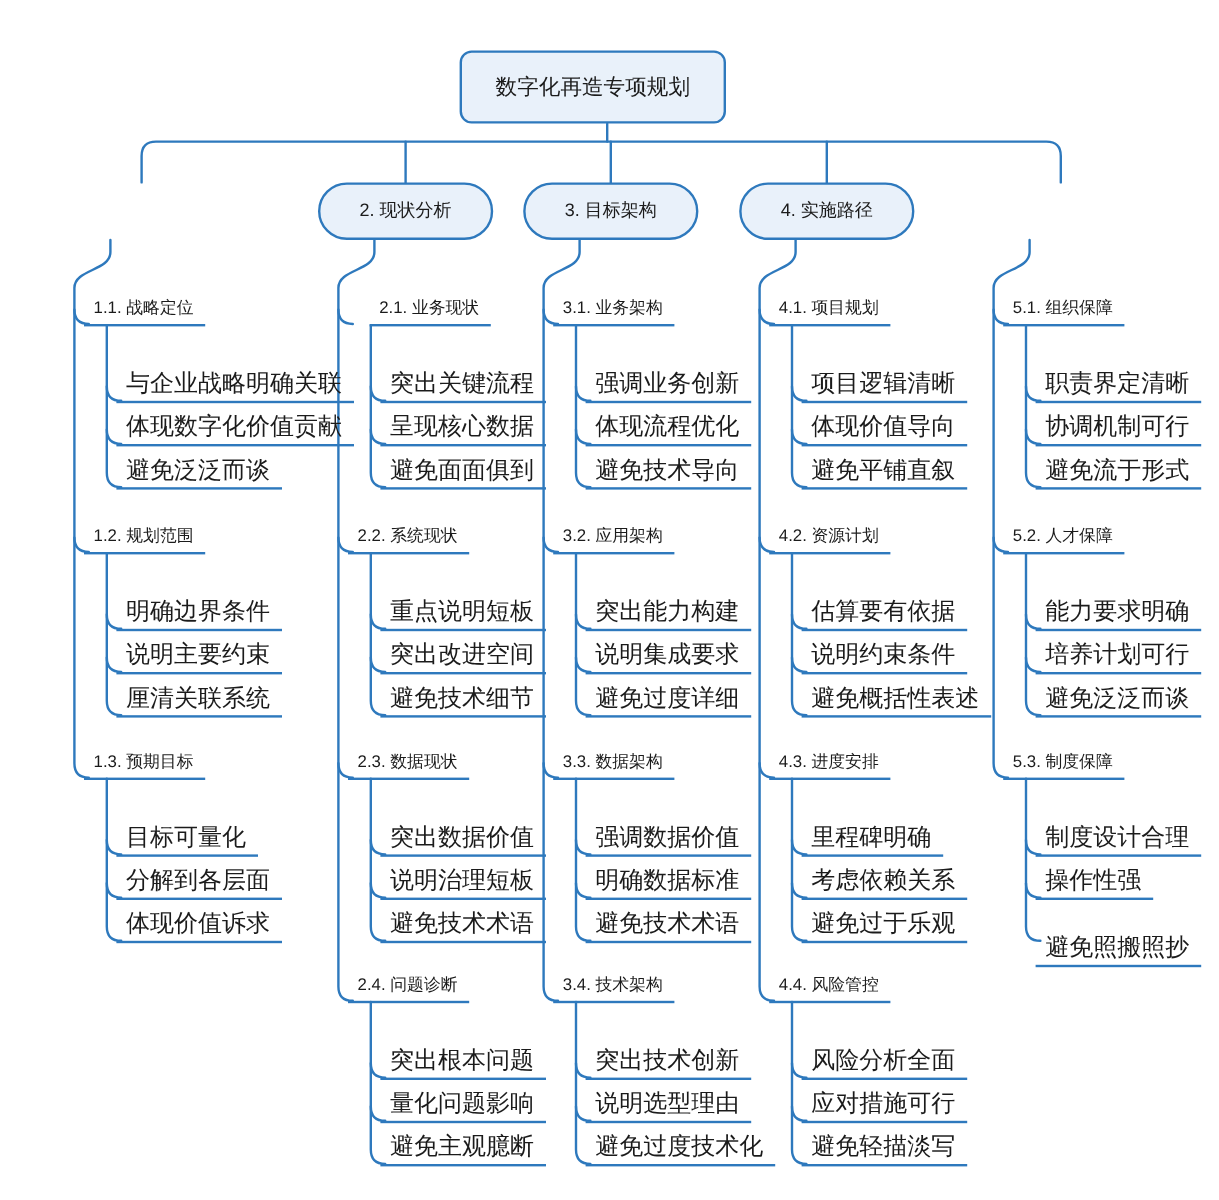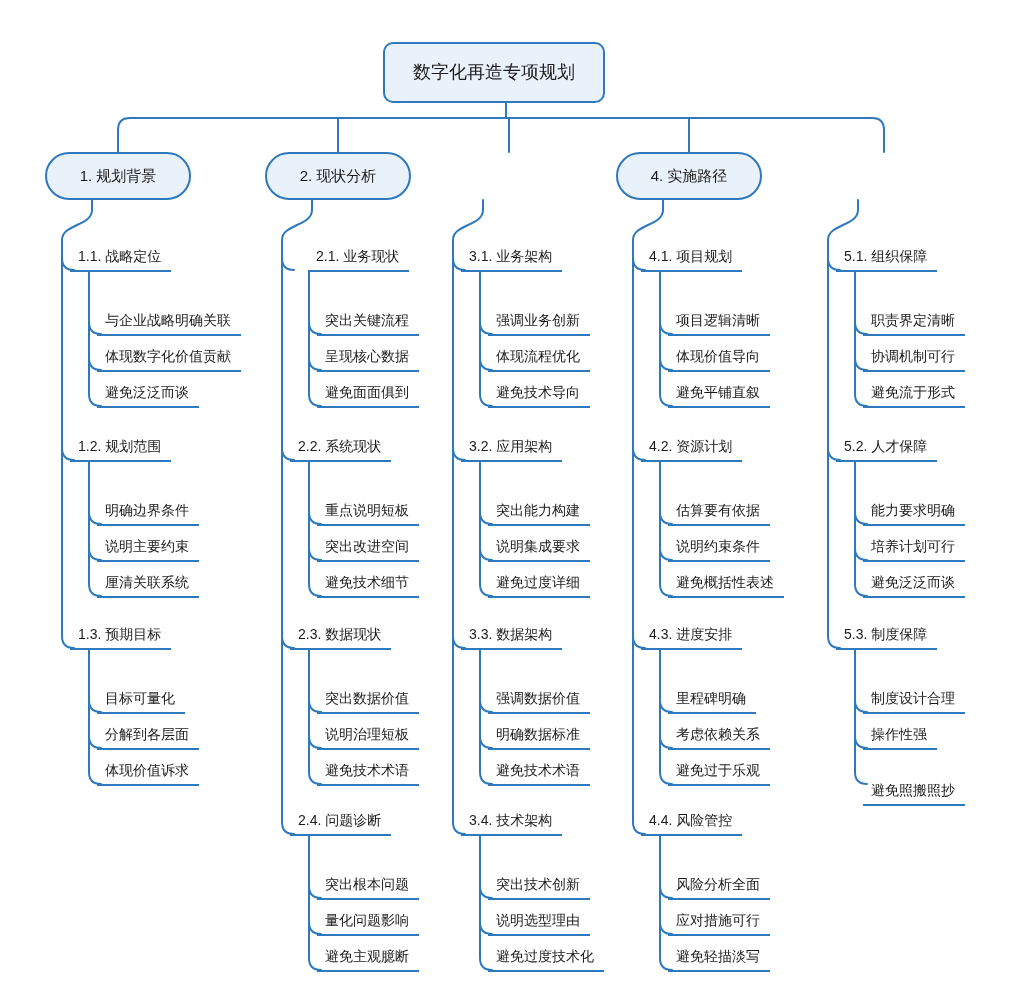--- a/index.html
+++ b/index.html
@@ -8,21 +8,21 @@
   #wires{position:absolute;left:0;top:0;}
   .node{position:absolute;box-sizing:border-box;background:var(--fill,#E9F1FA);
         border:2px solid var(--line,#2E79BD);text-align:center;color:#1b1b1b;cursor:default;}
   .root{left:383px;top:42px;width:222px;height:61px;line-height:57px;
         border-radius:10px;font-size:18px;font-weight:400;}
   .pill{top:152px;width:146px;height:48px;line-height:44px;border-radius:24px;font-size:15px;}
   .sub,.leaf{position:absolute;box-sizing:border-box;height:30px;line-height:28px;
         border-bottom:2px solid var(--line,#2E79BD);white-space:nowrap;color:#1b1b1b;
         padding:0 10px 0 8px;background:transparent;cursor:default;}
   .sub{font-size:14px;}
-  .leaf{font-size:14px;}
+  .leaf{font-size:20px;}
 </style>
 </head>
 <body>
 
 <div id="canvas">
   <svg id="wires" width="1016" height="1000" viewBox="0 0 1016 1000">
       <path d="M 92 200 L 92 210 C 92 226 62 224 62 240  V 636 Q 62 648 74 648" fill="none" stroke="#2E79BD" stroke-width="2" stroke-linecap="round"></path>
       <path d="M 62 258 Q 62 270 74 270" fill="none" stroke="#2E79BD" stroke-width="2" stroke-linecap="round"></path>
       <path d="M 89 271 V 394 Q 89 406 101 406" fill="none" stroke="#2E79BD" stroke-width="2" stroke-linecap="round"></path>
       <path d="M 89 322 Q 89 334 101 334" fill="none" stroke="#2E79BD" stroke-width="2" stroke-linecap="round"></path>
@@ -95,21 +95,20 @@
       <path d="M 855 700 Q 855 712 867 712" fill="none" stroke="#2E79BD" stroke-width="2" stroke-linecap="round"></path>
       <path d="M 855 736 Q 855 748 867 748" fill="none" stroke="#2E79BD" stroke-width="2" stroke-linecap="round"></path>
       <path d="M 506 103 V 118" fill="none" stroke="#2E79BD" stroke-width="2" stroke-linecap="round"></path>
       <path d="M 118 152 V 130 Q 118 118 130 118 H 872 Q 884 118 884 130 V 152" fill="none" stroke="#2E79BD" stroke-width="2" stroke-linecap="round"></path>
       <path d="M 338 118 V 152" fill="none" stroke="#2E79BD" stroke-width="2" stroke-linecap="round"></path>
       <path d="M 509 118 V 152" fill="none" stroke="#2E79BD" stroke-width="2" stroke-linecap="round"></path>
       <path d="M 689 118 V 152" fill="none" stroke="#2E79BD" stroke-width="2" stroke-linecap="round"></path>
     </svg>
   <div class="node root">数字化再造专项规划</div>
 
-<div class="node pill" style="left: 45px; top: 152px; width: 146px;">1. 规划背景</div>
     <div class="sub" style="left: 70px; top: 242px;">1.1. 战略定位</div>
     <div class="leaf" style="left: 97px; top: 306px;">与企业战略明确关联</div>
     <div class="leaf" style="left: 97px; top: 342px;">体现数字化价值贡献</div>
     <div class="leaf" style="left: 97px; top: 378px;">避免泛泛而谈</div>
     <div class="sub" style="left: 70px; top: 432px;">1.2. 规划范围</div>
     <div class="leaf" style="left: 97px; top: 496px;">明确边界条件</div>
     <div class="leaf" style="left: 97px; top: 532px;">说明主要约束</div>
     <div class="leaf" style="left: 97px; top: 568px;">厘清关联系统</div>
     <div class="sub" style="left: 70px; top: 620px;">1.3. 预期目标</div>
     <div class="leaf" style="left: 97px; top: 684px;">目标可量化</div>
@@ -125,20 +124,21 @@
     <div class="leaf" style="left: 317px; top: 532px;">突出改进空间</div>
     <div class="leaf" style="left: 317px; top: 568px;">避免技术细节</div>
     <div class="sub" style="left: 290px; top: 620px;">2.3. 数据现状</div>
     <div class="leaf" style="left: 317px; top: 684px;">突出数据价值</div>
     <div class="leaf" style="left: 317px; top: 720px;">说明治理短板</div>
     <div class="leaf" style="left: 317px; top: 756px;">避免技术术语</div>
     <div class="sub" style="left: 290px; top: 806px;">2.4. 问题诊断</div>
     <div class="leaf" style="left: 317px; top: 870px;">突出根本问题</div>
     <div class="leaf" style="left: 317px; top: 906px;">量化问题影响</div>
     <div class="leaf" style="left: 317px; top: 942px;">避免主观臆断</div>
+    <div class="node pill" style="left: 436px; top: 152px; width: 146px;">3. 目标架构</div>
     <div class="sub" style="left: 461px; top: 242px;">3.1. 业务架构</div>
     <div class="leaf" style="left: 488px; top: 306px;">强调业务创新</div>
     <div class="leaf" style="left: 488px; top: 342px;">体现流程优化</div>
     <div class="leaf" style="left: 488px; top: 378px;">避免技术导向</div>
     <div class="sub" style="left: 461px; top: 432px;">3.2. 应用架构</div>
     <div class="leaf" style="left: 488px; top: 496px;">突出能力构建</div>
     <div class="leaf" style="left: 488px; top: 532px;">说明集成要求</div>
     <div class="leaf" style="left: 488px; top: 568px;">避免过度详细</div>
     <div class="sub" style="left: 461px; top: 620px;">3.3. 数据架构</div>
     <div class="leaf" style="left: 488px; top: 684px;">强调数据价值</div>

